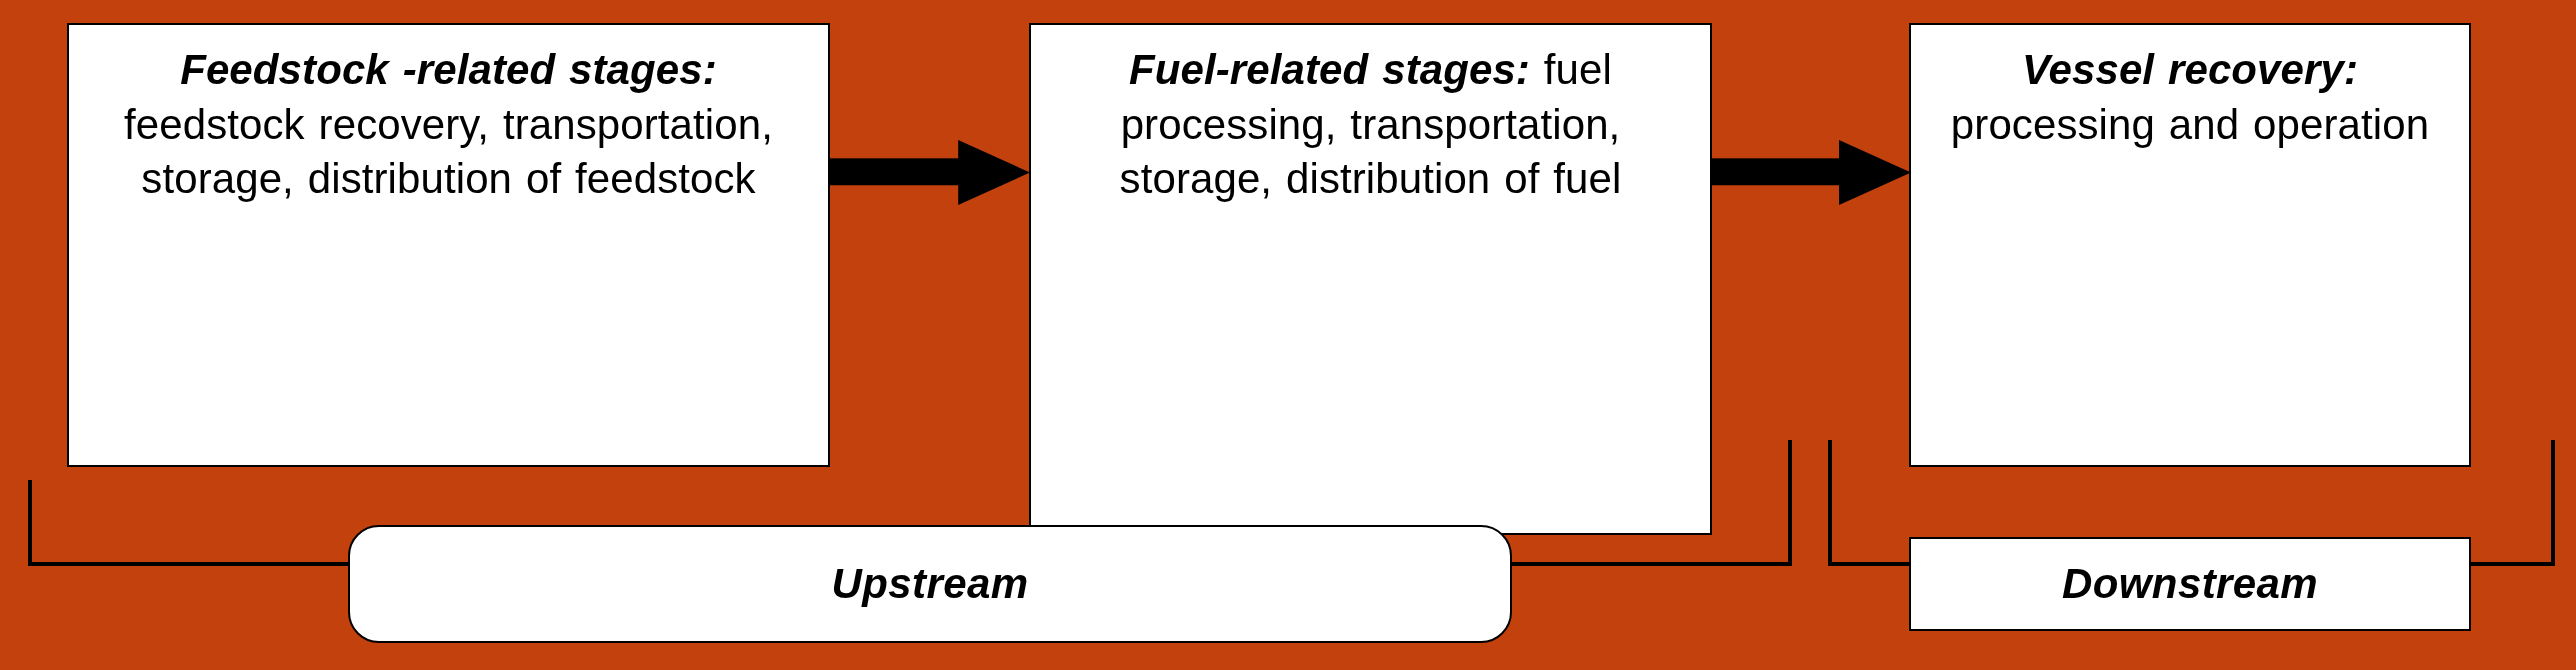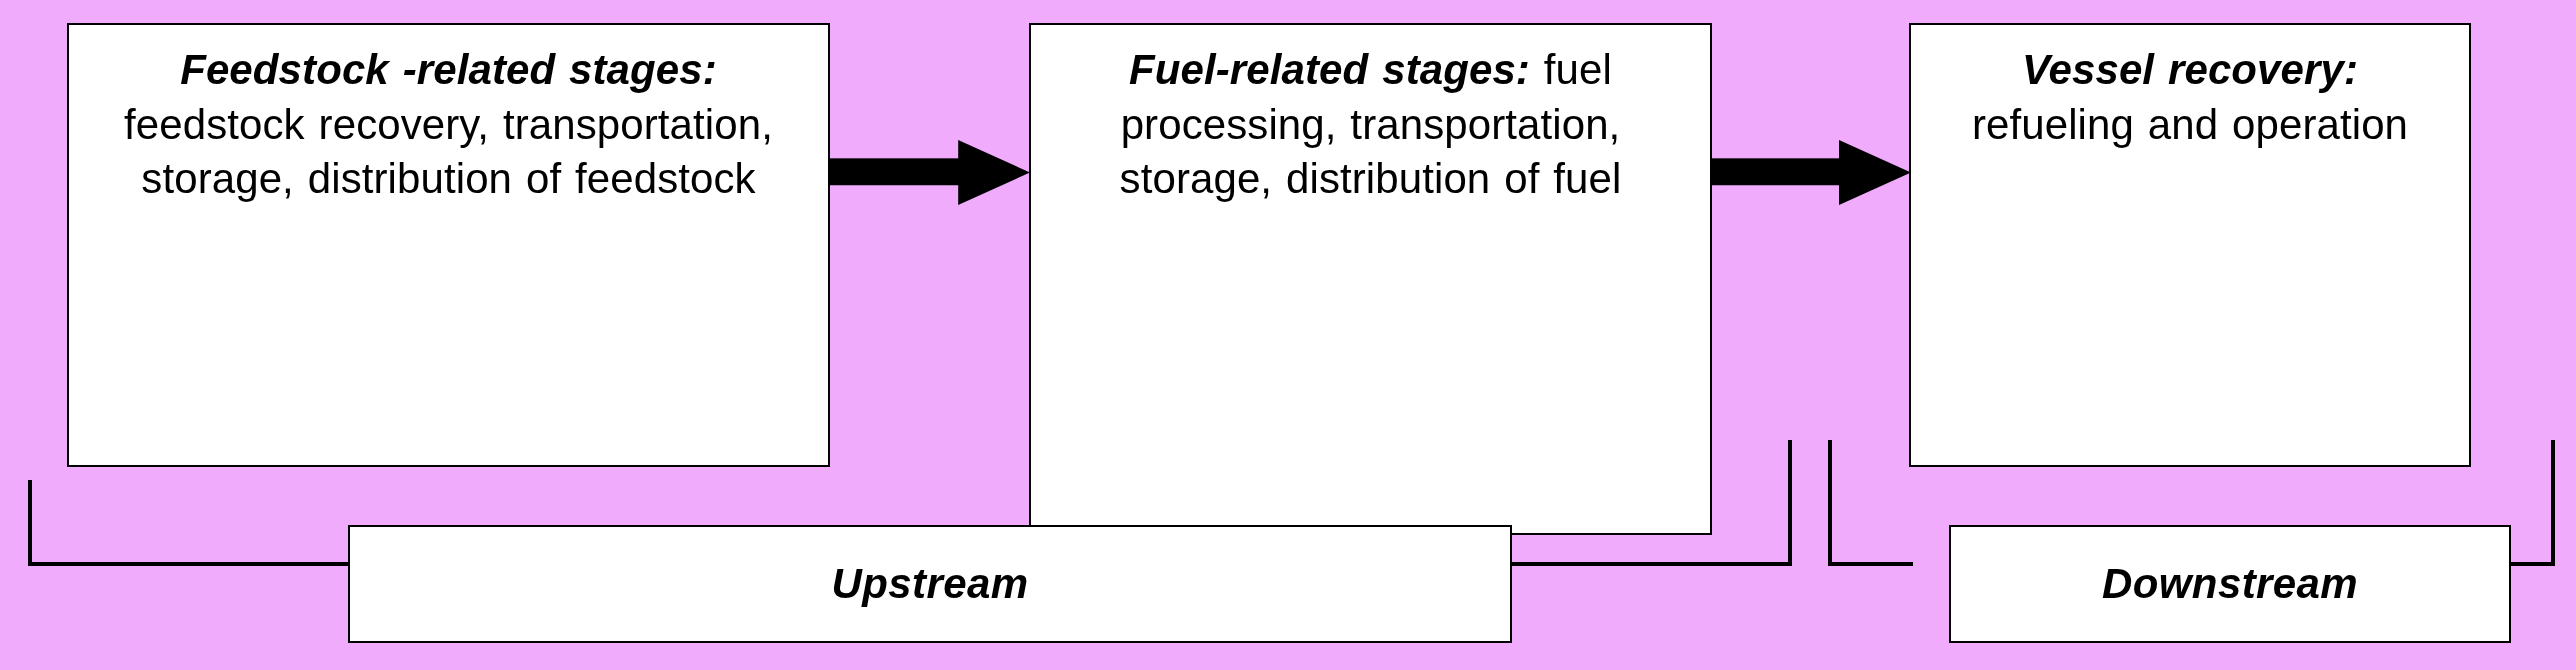--- a/index.html
+++ b/index.html
@@ -8,21 +8,21 @@
     background: #ffffff;
   }
   body {
     font-family: "Liberation Sans", sans-serif;
     color: #000000;
   }
   #canvas {
     position: relative;
     width: 2576px;
     height: 671px;
-    background: #f0abfc;
+    background: #c2410c;
     overflow: hidden;
   }
 
   
   .stage-box {
     position: absolute;
     box-sizing: border-box;
     border: 2.8px solid #000000;
     background: #ffffff;
     display: flex;
@@ -93,22 +93,22 @@
     justify-content: center;
   }
   .phase-label {
     font-size: 42px;
     font-weight: bold;
     font-style: italic;
     letter-spacing: 0.4px;
     white-space: nowrap;
   }
 
-  #box-upstream   { left: 348px;  top: 525px; width: 1164px; height: 118px; }
-  #box-downstream { left: 1909px; top: 525px; width: 562px;  height: 118px; margin-left: 40px; }
+  #box-upstream   { left: 348px;  top: 525px; width: 1164px; height: 118px; border-radius: 31px; }
+  #box-downstream { left: 1909px; top: 537px; width: 562px;  height: 94px; }
 </style>
 </head>
 <body>
 
 <div id="canvas">
 
   <div class="stage-box" id="box-feedstock">
     <div class="stage-text">
       <span class="lead">Feedstock -related stages:</span><span> feedstock recovery, transportation, storage, distribution of feedstock</span>
     </div>
@@ -131,21 +131,21 @@
   <div class="arrow" id="arrow-2">
     <svg viewBox="0 0 282 120" preserveAspectRatio="none">
       <rect x="0" y="40" width="186" height="38" fill="#000000"></rect>
       <rect x="186" y="40" width="12" height="38" fill="#ffffff"></rect>
       <polygon points="180,14 282,60 180,106" fill="#000000"></polygon>
     </svg>
   </div>
 
   <div class="stage-box" id="box-vessel">
     <div class="stage-text">
-      <span class="lead">Vessel recovery:</span><span> refueling and operation</span>
+      <span class="lead">Vessel recovery:</span><span> processing and operation</span>
     </div>
   </div>
 
   <div class="vline" id="up-left-vline"></div>
   <div class="hline" id="up-left-hline"></div>
   <div class="vline" id="up-right-vline"></div>
   <div class="hline" id="up-right-hline"></div>
 
   <div class="vline" id="down-left-vline"></div>
   <div class="hline" id="down-left-hline"></div>

